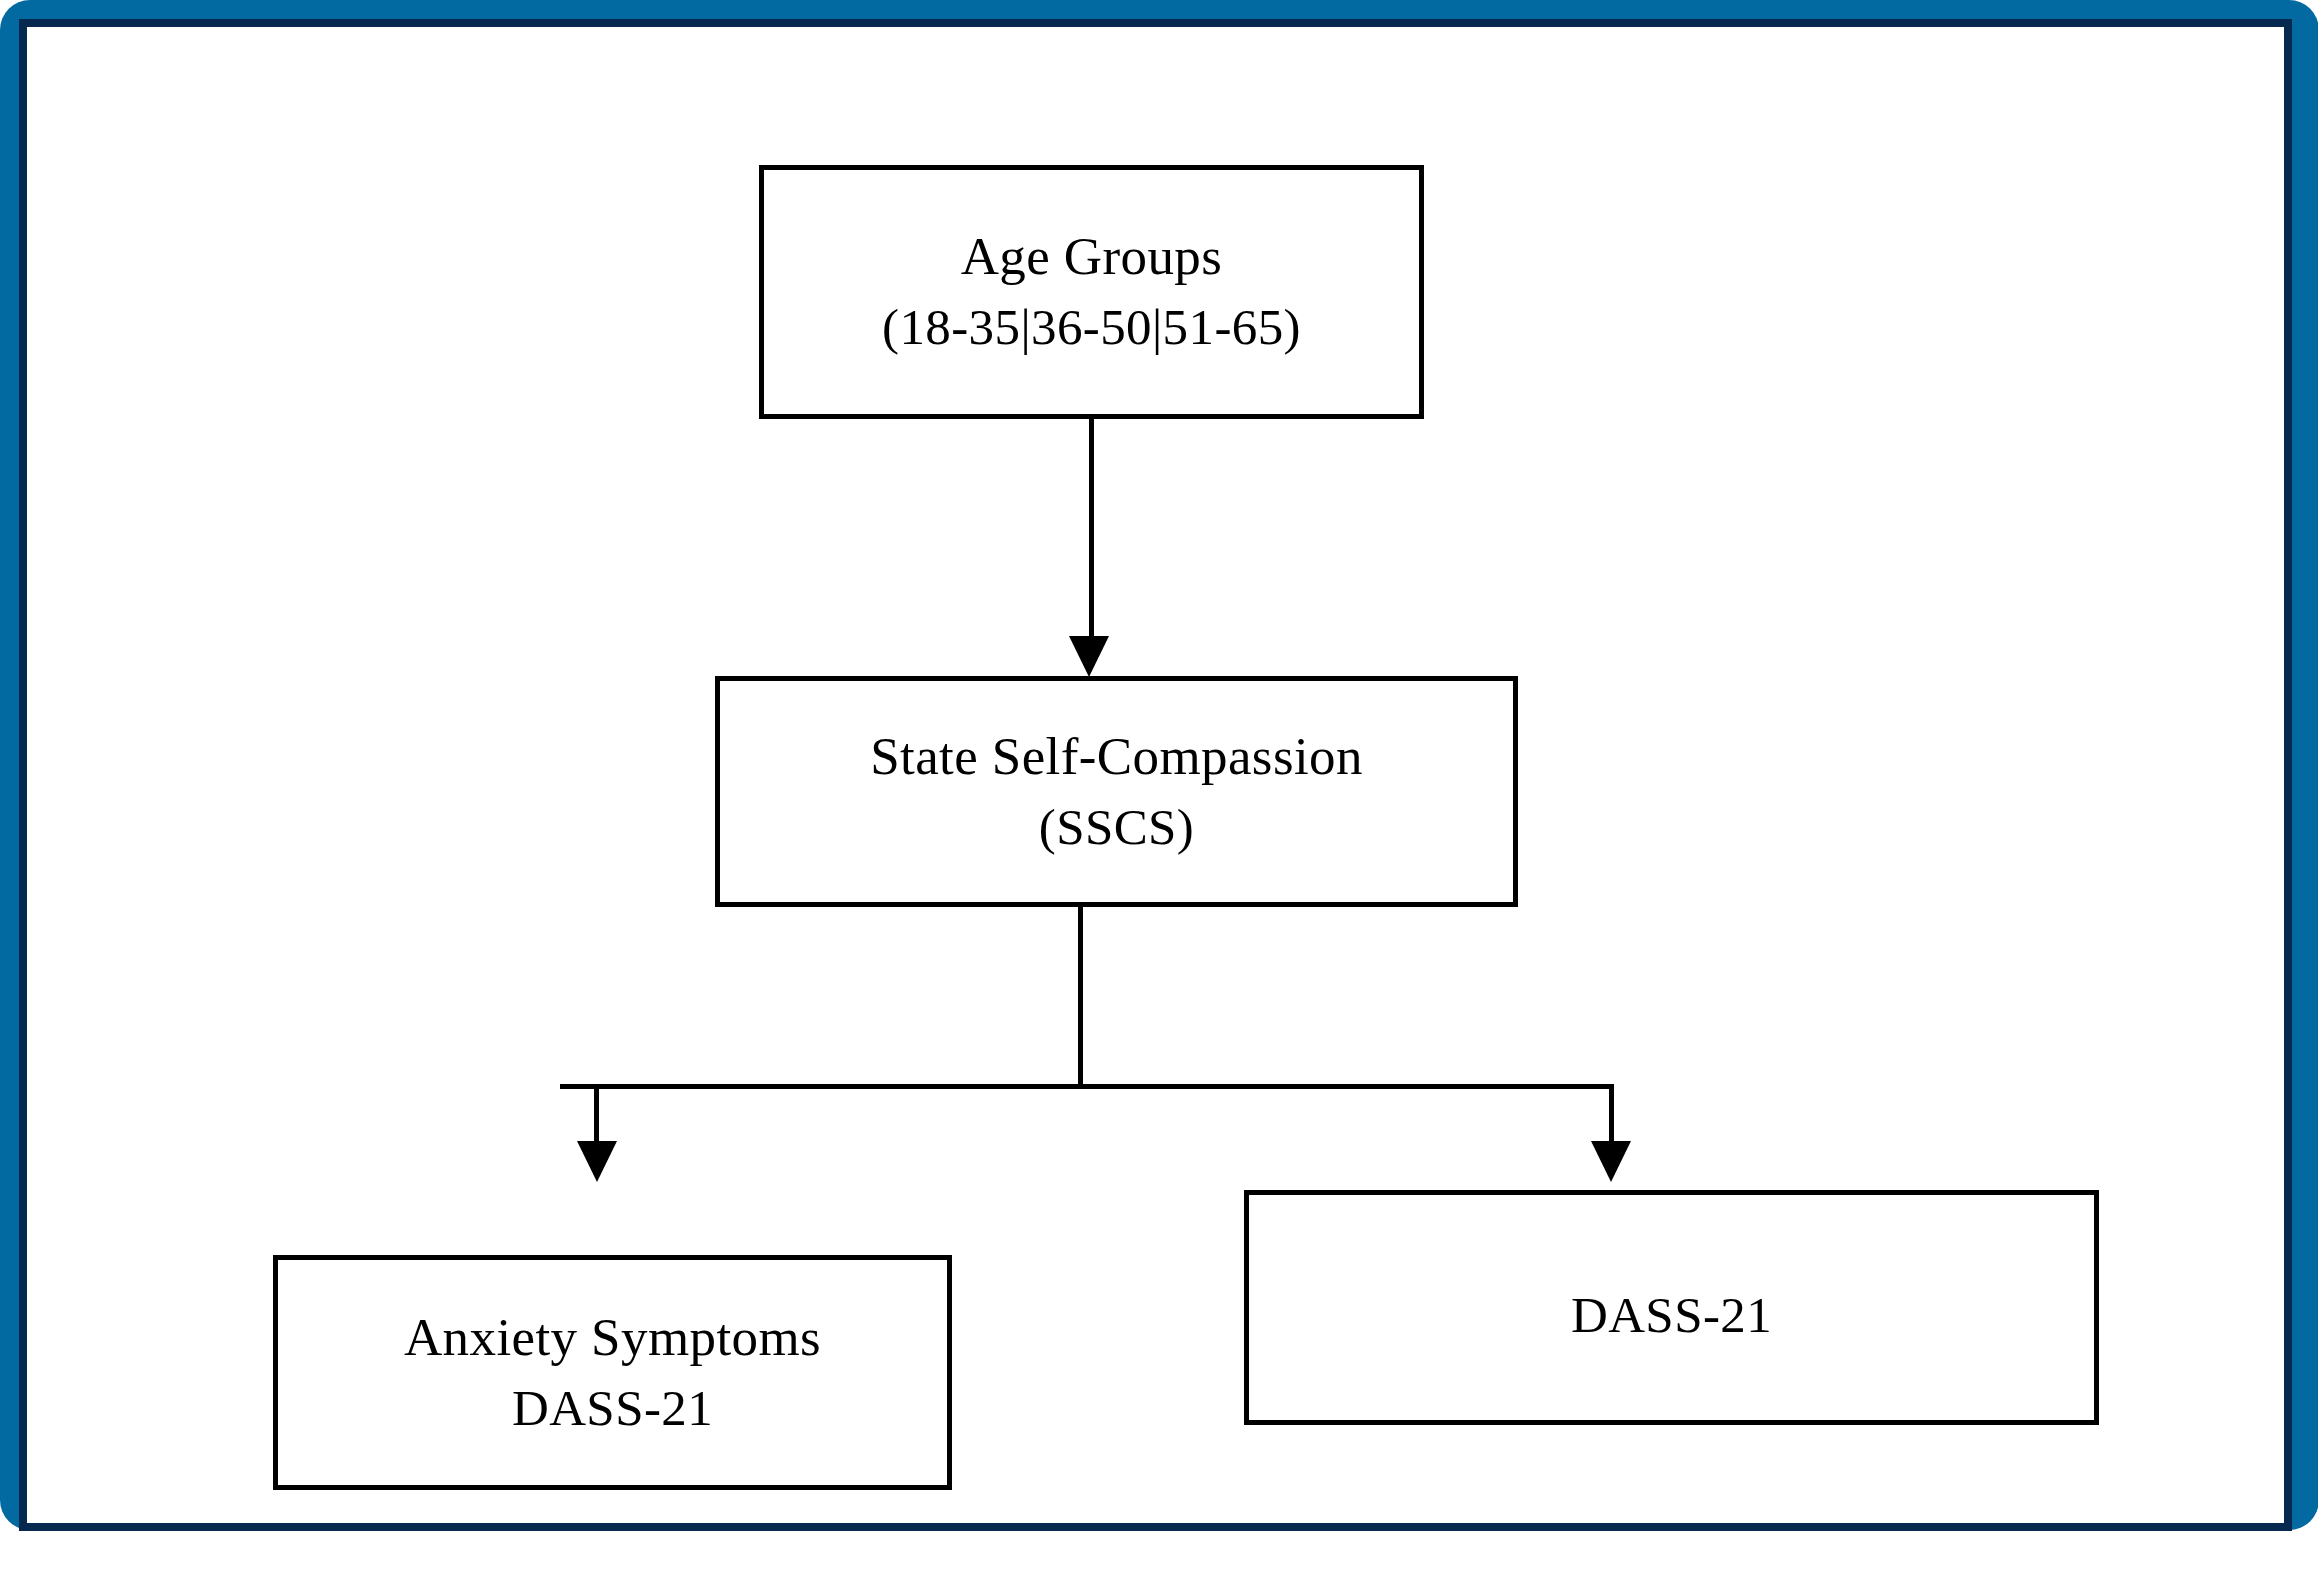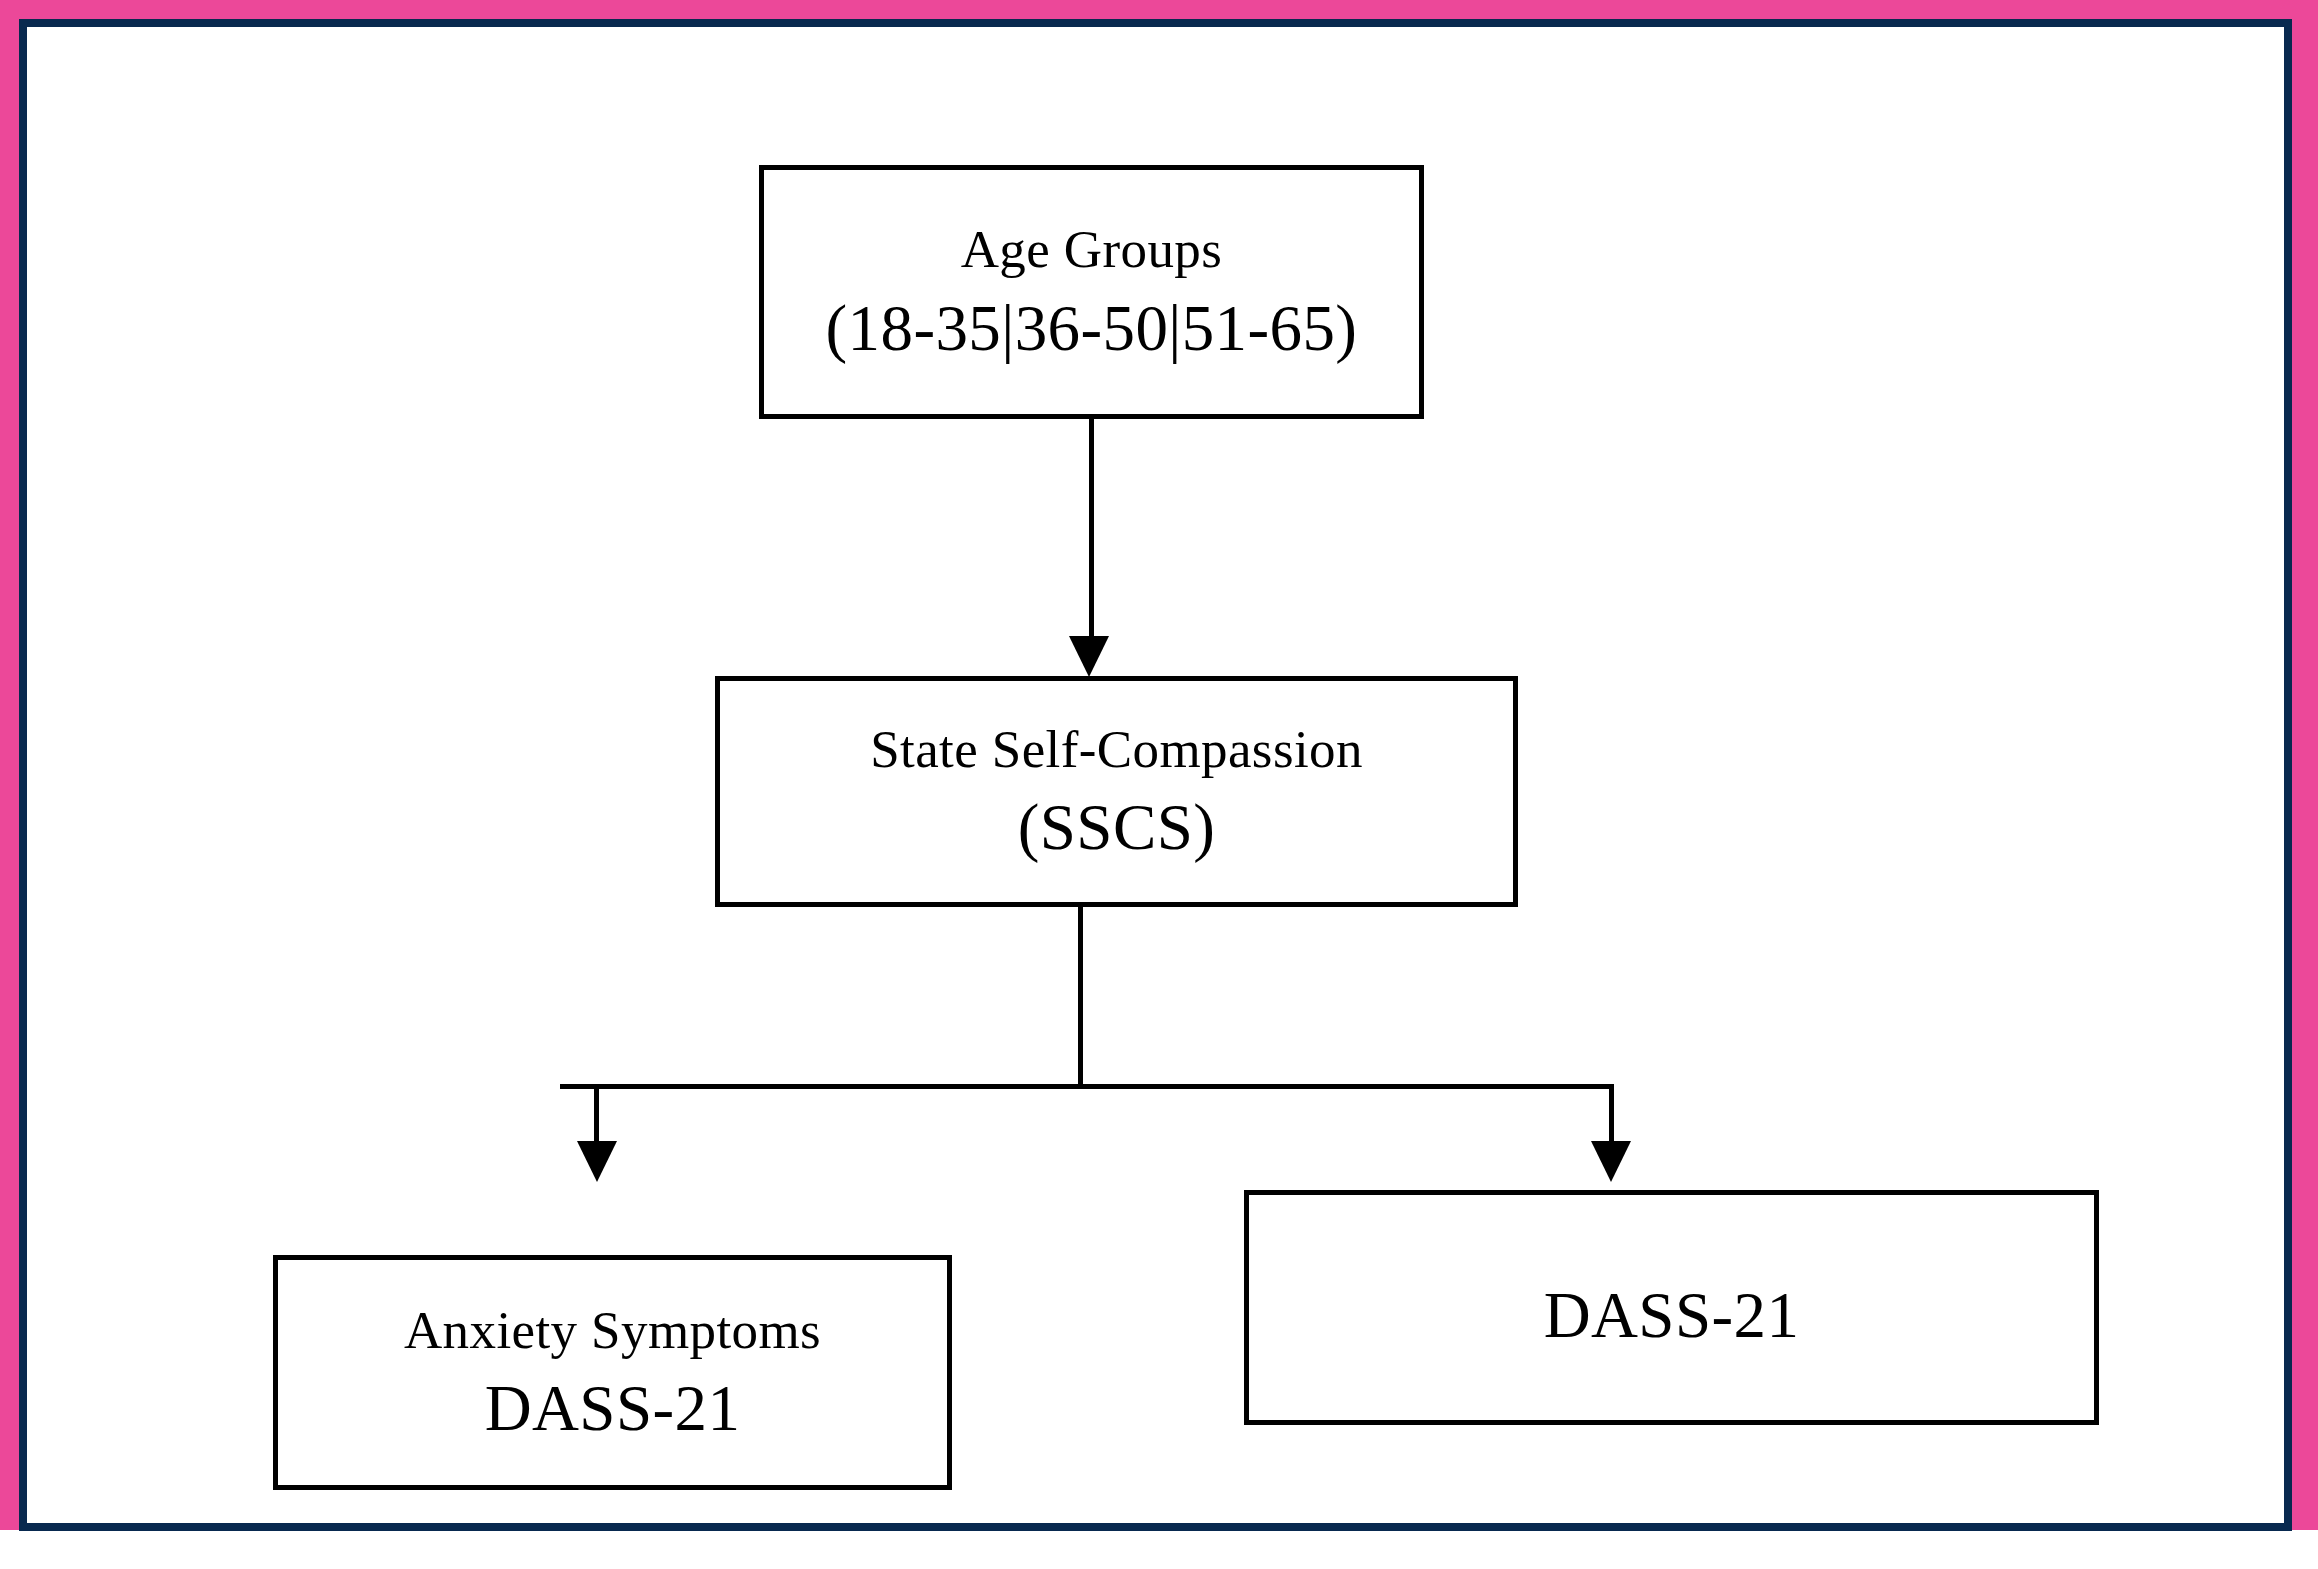--- a/index.html
+++ b/index.html
@@ -11,21 +11,22 @@
     width: 2319px;
     height: 1569px;
     font-family: "Liberation Serif", "DejaVu Serif", serif;
     overflow: hidden;
   }
 
   #figure-root {
     position: relative;
     width: 2319px;
     height: 1530px;
-    background: #ec4899;
+    background: #0369a1;
+    border-radius: 30px;
   }
 
   
   #outer-frame {
     position: absolute;
     left: 19px;
     top: 19px;
     width: 2273px;
     height: 1512px;
     border: 8px solid #08294f;
@@ -46,21 +47,21 @@
     text-align: center;
     color: #000000;
   }
   .node .line1 {
     font-size: 53px;
     line-height: 1.05;
     letter-spacing: 0.4px;
     white-space: nowrap;
   }
   .node .line2 {
-    font-size: 65px;
+    font-size: 51px;
     line-height: 1.05;
     letter-spacing: 0.4px;
     white-space: nowrap;
     margin-top: 16px;
   }
 
   #node-age-groups {
     left: 732px;
     top: 138px;
     width: 665px;

